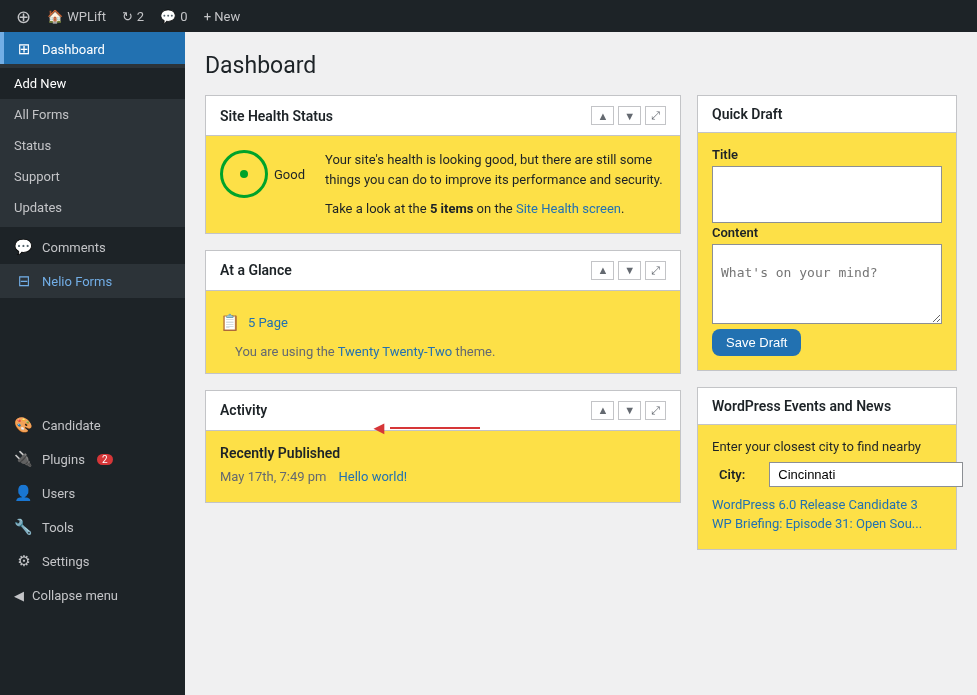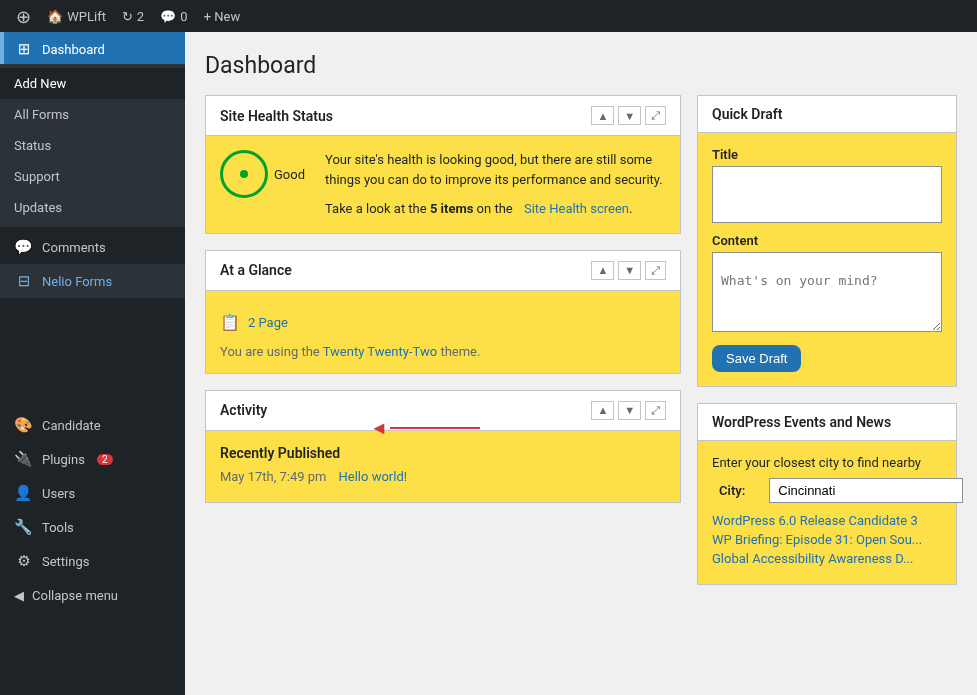--- a/index.html
+++ b/index.html
@@ -173,21 +173,21 @@
     .health-circle::after {
       content: '';
       position: absolute;
       width: 8px;
       height: 8px;
       border-radius: 50%;
       background: #00a32a;
     }
     .health-label { font-size: 13px; color: #1d2327; }
     .health-text { font-size: 13px; color: #1d2327; line-height: 1.5; }
-    .health-link { color: #2271b1; text-decoration: none; margin-left: 8px; }
+    .health-link { color: #2271b1; text-decoration: none; }
 
     
     .at-a-glance-content {
       display: flex;
       align-items: center;
       gap: 8px;
       padding: 8px 0;
       font-size: 13px;
       color: #1d2327;
     }
@@ -200,21 +200,21 @@
     .activity-link { color: #2271b1; text-decoration: none; }
 
     
     .quick-draft .widget-body { padding: 14px; }
     .quick-draft label { display: block; font-size: 13px; font-weight: 600; color: #1d2327; margin-bottom: 4px; }
     .quick-draft input, .quick-draft textarea {
       width: 100%;
       border: 1px solid #8c8f94;
       padding: 20px 8px;
       font-size: 13px;
-      margin-bottom: 10px;
+      margin-bottom: 2px;
       color: #1d2327;
     }
     .quick-draft textarea { height: 80px; resize: vertical; color: #8c8f94; }
     .save-draft-btn {
       background: #2271b1;
       color: #fff;
       border: none;
       padding: 6px 14px;
       font-size: 13px;
       cursor: pointer;
@@ -426,23 +426,23 @@
             <span class="widget-title">At a Glance</span>
             <div class="widget-controls">
               <button class="widget-control-btn">▲</button>
               <button class="widget-control-btn">▼</button>
               <button class="widget-control-btn">⤢</button>
             </div>
           </div>
           <div class="widget-body">
             <div class="at-a-glance-content">
               <span style="font-size:16px;">📋</span>
-              <a href="#" style="color:#2271b1;text-decoration:none;">2 Page</a>
-            </div>
-            <div style="font-size:13px; color:#646970; padding-top:4px;">
+              <a href="#" style="color:#2271b1;text-decoration:none;">5 Page</a>
+            </div>
+            <div style="font-size:13px; color:#646970; padding-top:4px;margin-left:15px;">
               <span>You are using the </span>
               <a href="#" style="color:#2271b1;text-decoration:none;">Twenty Twenty-Two</a>
               <span> theme.</span>
             </div>
           </div>
         </div>
 
         <div class="widget">
           <div class="widget-header">
             <span class="widget-title">Activity</span>
@@ -483,20 +483,19 @@
           </div>
           <div class="widget-body">
             <p class="events-desc">Enter your closest city to find nearby</p>
             <div class="city-row">
               <span class="city-label">City:</span>
               <input type="text" class="city-input" value="Cincinnati" style="">
             </div>
             <div style="margin-top:10px;">
               <a href="#" class="news-link">WordPress 6.0 Release Candidate 3</a>
               <a href="#" class="news-link">WP Briefing: Episode 31: Open Sou...</a>
-              <a href="#" class="news-link">Global Accessibility Awareness D...</a>
             </div>
           </div>
         </div>
       </div>
     </div>
   </div>
 </div>
 
 </body></html>

